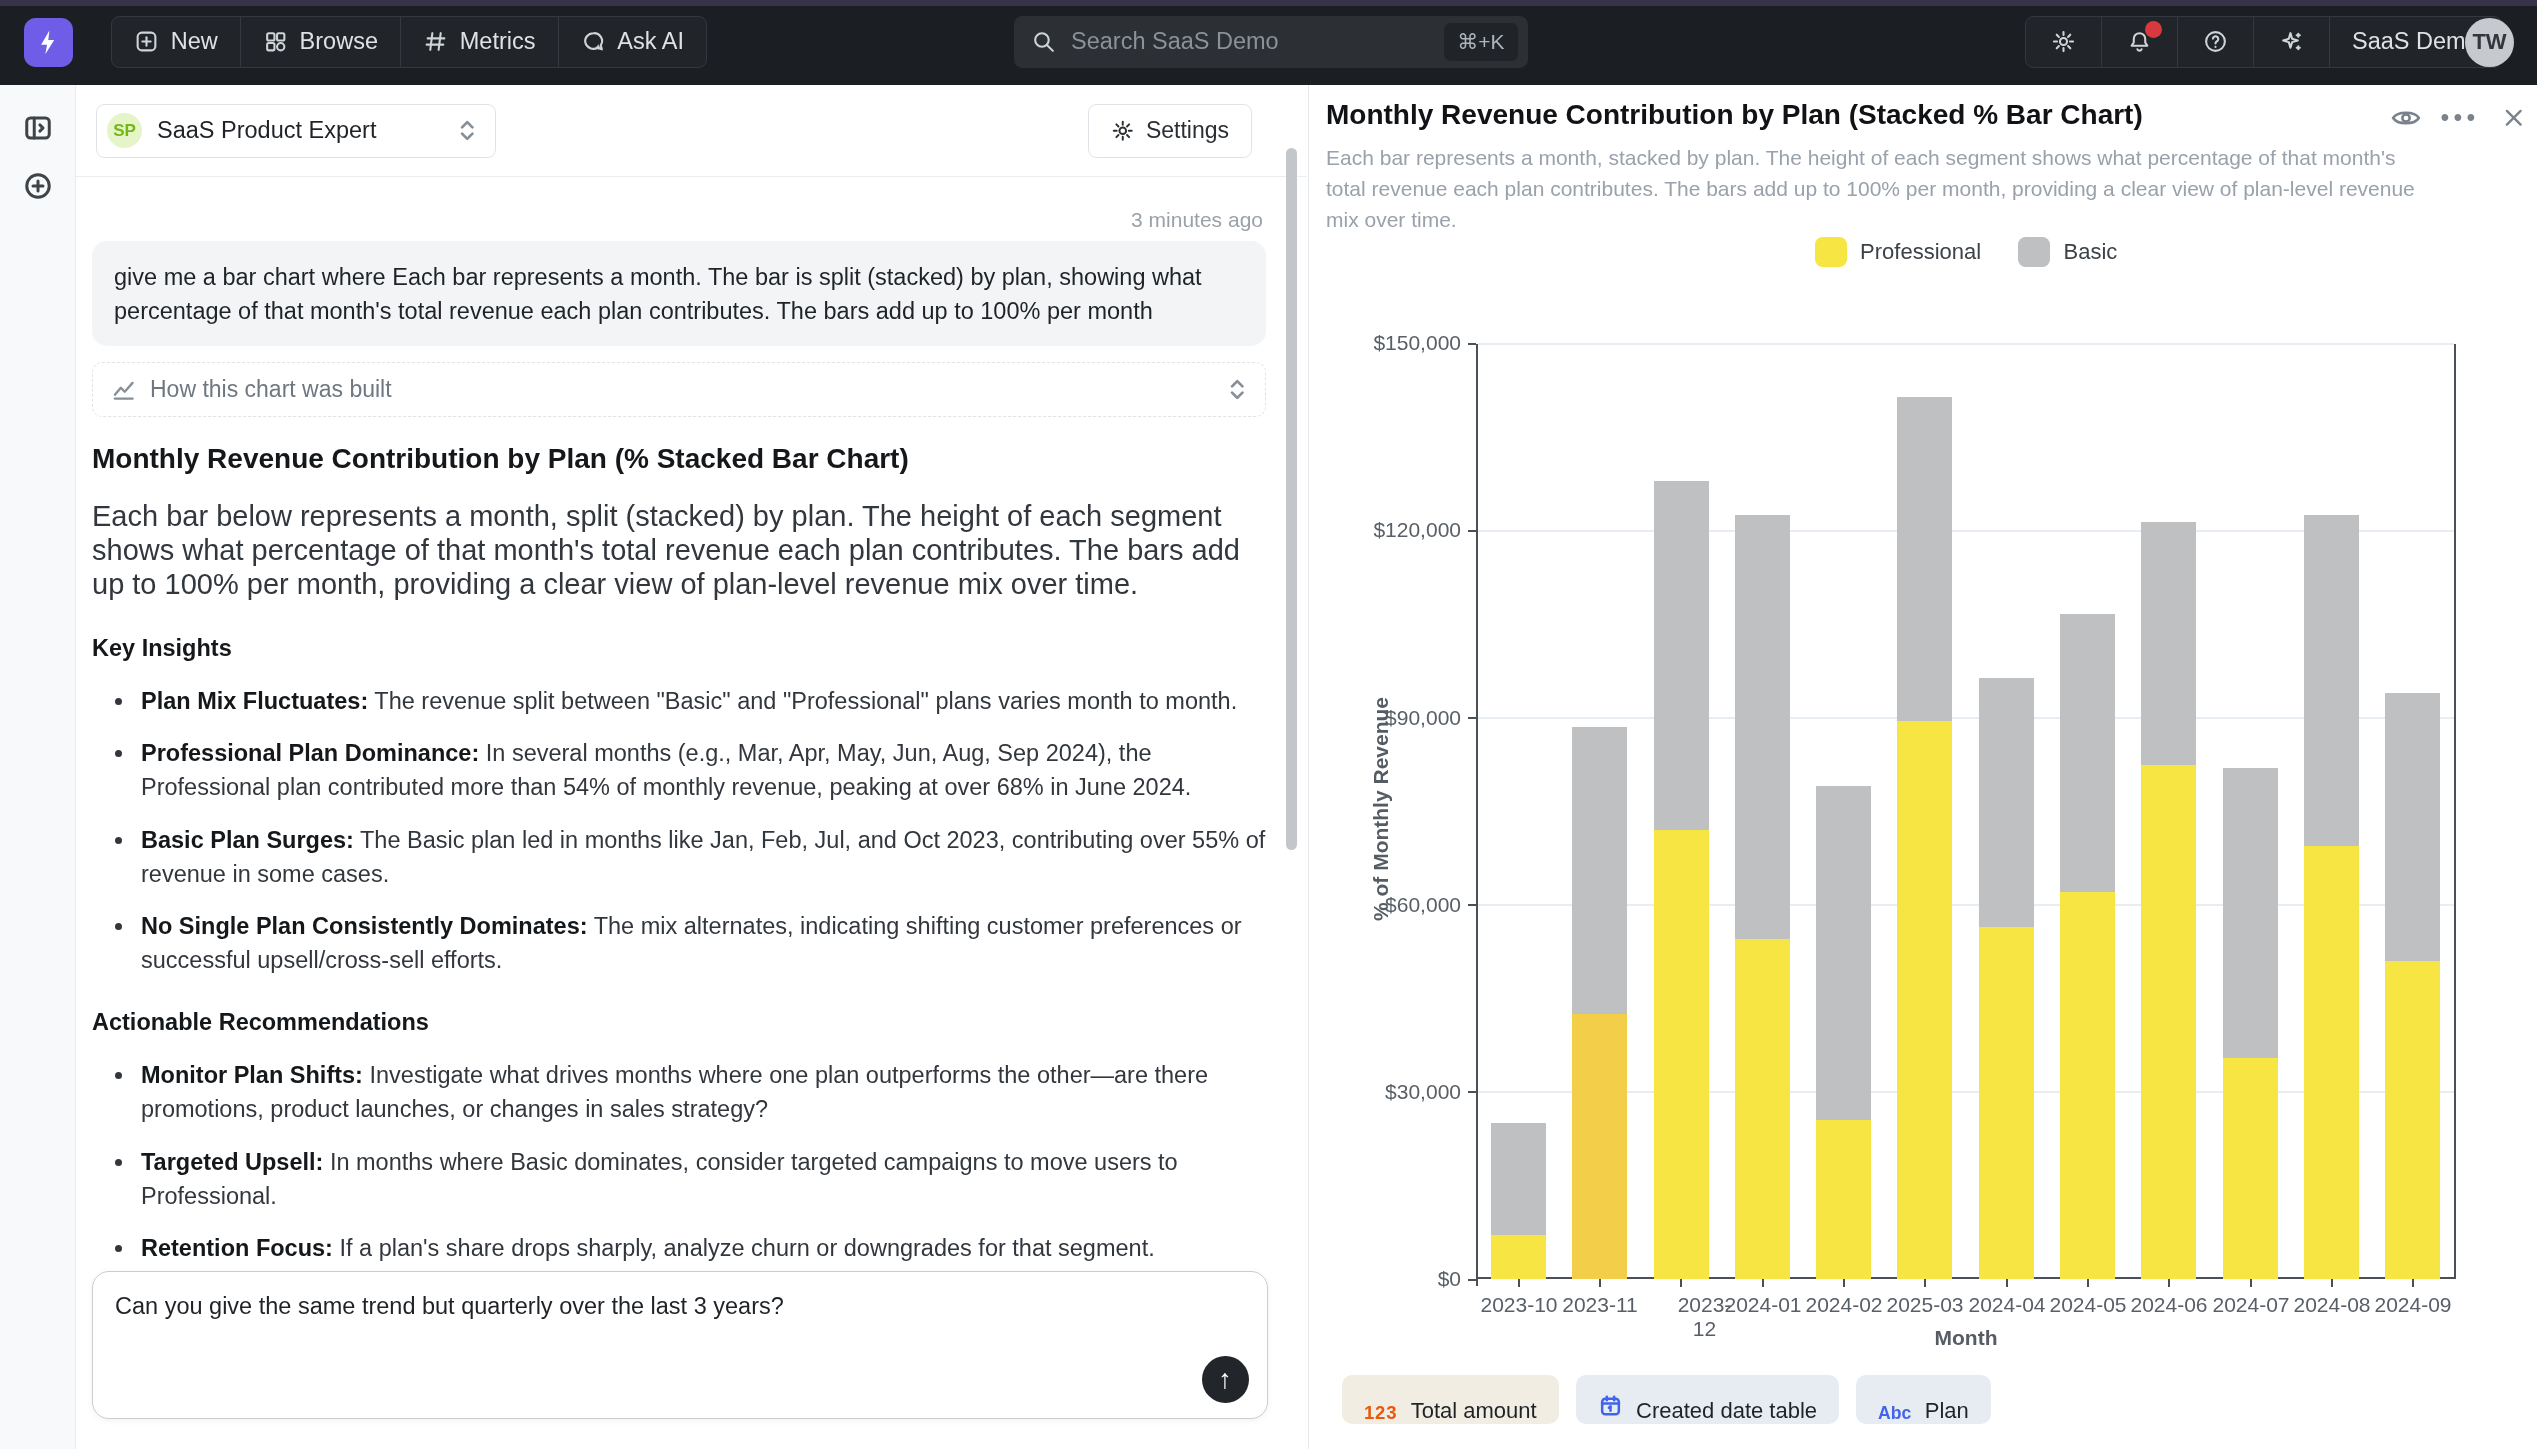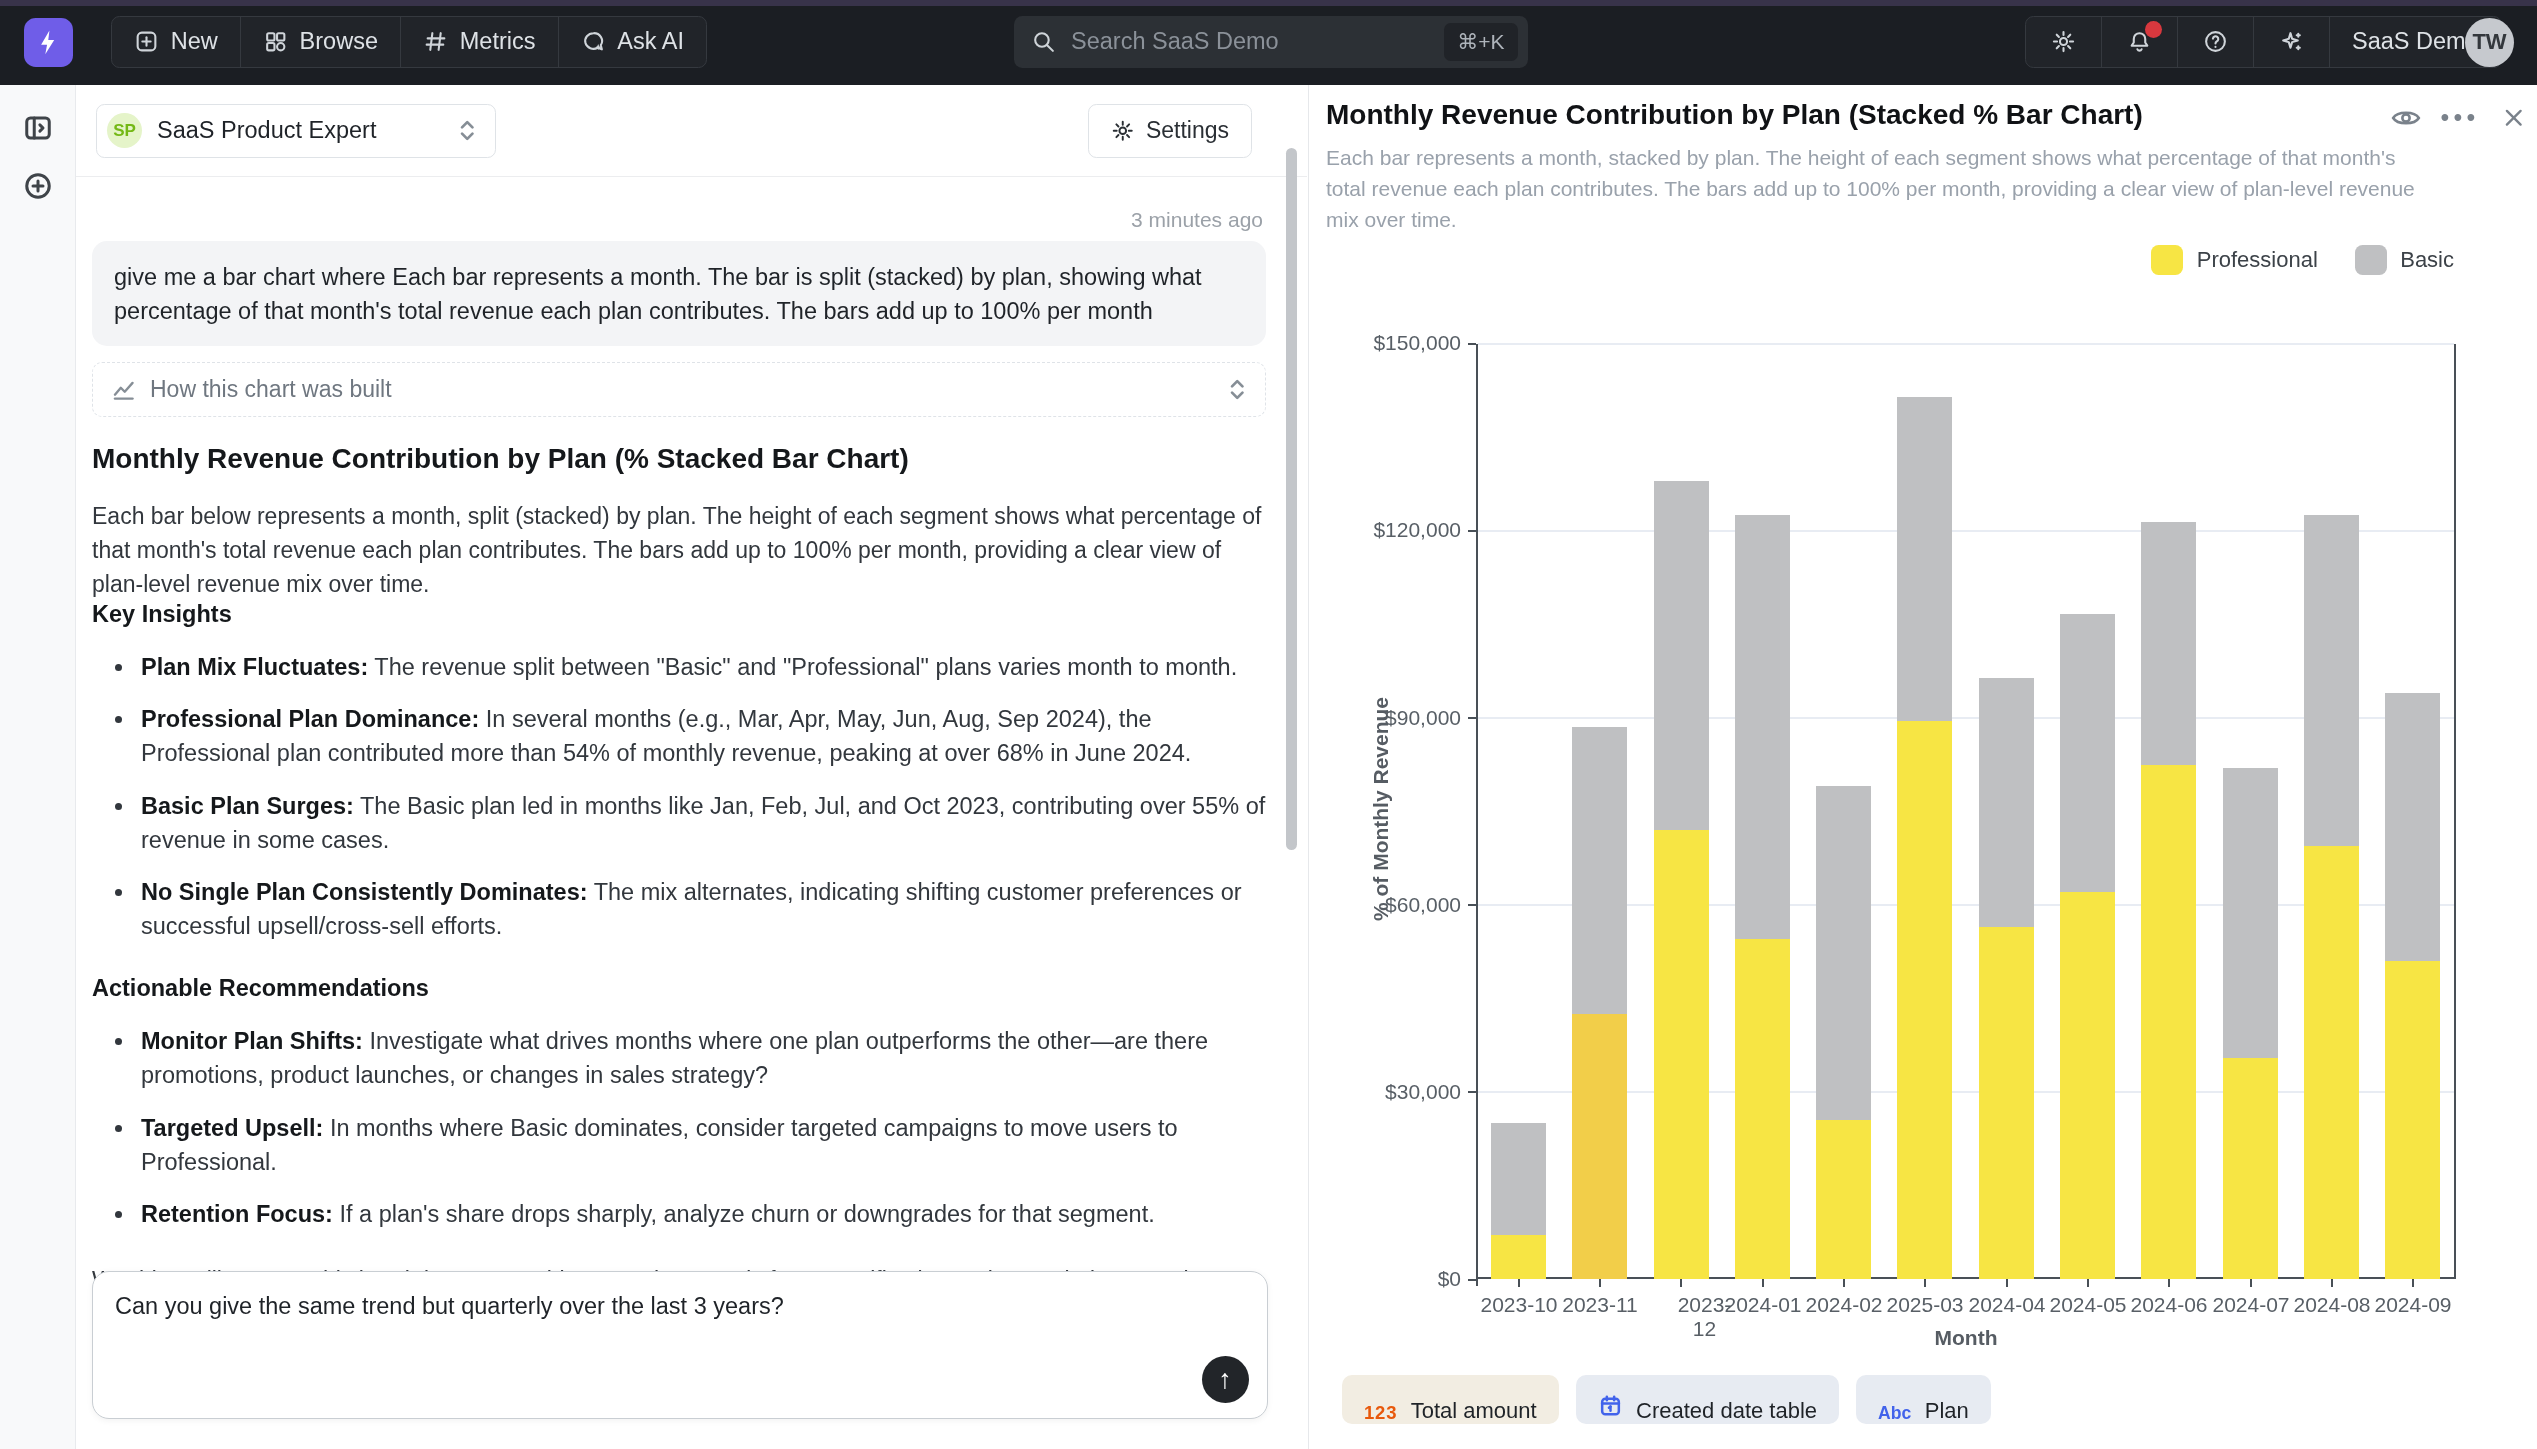--- a/index.html
+++ b/index.html
@@ -54,21 +54,21 @@
   .user-bubble { position:absolute; left:16px; top:156px; width:1174px; background:#f3f4f6; border-radius:15px;
                  padding:18.5px 22px; font-size:23.5px; line-height:34px; color:#1f2328; }
   .built-row { position:absolute; left:16px; top:277px; width:1174px; height:55px; border:1.7px dashed #dfe3e8;
                border-radius:10px; display:flex; align-items:center; padding:0 18.5px; gap:15px; cursor:pointer; }
   .built-row .lbl { flex:1; font-size:23px; color:#6f7780; }
   .mini-chart-icon { width:23.5px; height:23.5px; stroke:#868e96; fill:none; stroke-width:2.4; stroke-linecap:round; stroke-linejoin:round; }
 
   .response { position:absolute; left:16px; top:358px; width:1176px; color:#32373d; }
   .response h1 { font-size:28px; font-weight:bold; color:#15181b; margin-bottom:23.5px; }
   .response h3 { font-size:23.5px; font-weight:bold; color:#15181b; margin-bottom:22px; }
-  .response p { font-size:23px; line-height:34px; color:#32373d; }
+  .response p { font-size:29px; line-height:34px; margin-bottom:34px; color:#32373d; }
   .response ul { margin:0 0 32px 44px; }
   .response li { font-size:23.5px; line-height:34px; margin-bottom:18.5px; padding-left:5px; }
   .response li strong, .response p strong { color:#15181b; }
 
   .chat-input { position:absolute; left:16px; top:1186px; width:1176px; height:148px; background:#fff;
                 border:1.7px solid #c9ced3; border-radius:17px; box-shadow:0 1.7px 6.7px rgba(0,0,0,0.05); cursor:text; }
   .chat-input .typed { position:absolute; left:22px; top:17px; right:92px; font-size:23.5px; color:#1f2328; line-height:34px; }
   .send-btn { position:absolute; right:18.5px; bottom:15px; width:47px; height:47px; border-radius:50%; background:#222529;
               color:#fff; display:flex; align-items:center; justify-content:center; font-size:27px; cursor:pointer; }
 
@@ -76,21 +76,21 @@
 
   
   .panel { position:absolute; left:1308px; top:85px; width:1244px; height:1365px; background:#fff; border-left:0.8px solid #e6e8eb; }
   .panel-title { position:absolute; left:17px; top:14.3px; width:1041px; font-size:28px; font-weight:bold; color:#101215; }
   .panel-desc { position:absolute; left:17px; top:57px; width:1100px; font-size:21px; line-height:31px; color:#99a1ab; }
   .panel-actions { position:absolute; right:22px; top:18.5px; display:flex; align-items:center; gap:22px; }
   .p-icon { width:32px; height:28.5px; display:flex; align-items:center; justify-content:center; cursor:pointer; color:#7a828b; }
   .p-icon svg { stroke:#7a828b; fill:none; stroke-width:2.4; stroke-linecap:round; }
   .dots { font-size:25px; letter-spacing:4.2px; color:#7a828b; line-height:17px; }
 
-  .legend { position:absolute; left:169px; top:160px; width:976px; display:flex; justify-content:flex-end; gap:37px; }
+  .legend { position:absolute; left:169px; top:152px; width:976px; display:flex; justify-content:center; gap:37px; }
   .legend-item { display:flex; align-items:center; gap:13.4px; cursor:pointer; }
   .legend-swatch { width:32px; height:30px; border-radius:7.6px; }
   .legend-label { font-size:22px; color:#3c4248; }
 
   #plot { position:absolute; left:169px; top:259px; width:976px; height:935px; }
   .gridline { position:absolute; left:0; width:100%; height:1.7px; background:#e8ecf3; }
   .axis-left { position:absolute; left:-1.7px; top:0; width:1.7px; height:942px; background:#495057; }
   .axis-right { position:absolute; right:-1.7px; top:0; width:1.7px; height:935px; background:#495057; }
   .axis-bottom { position:absolute; left:-1.7px; bottom:0; width:979px; height:1.7px; background:#495057; }
   .ytick-label { position:absolute; width:134px; text-align:right; font-size:21px; color:#585f66; }

